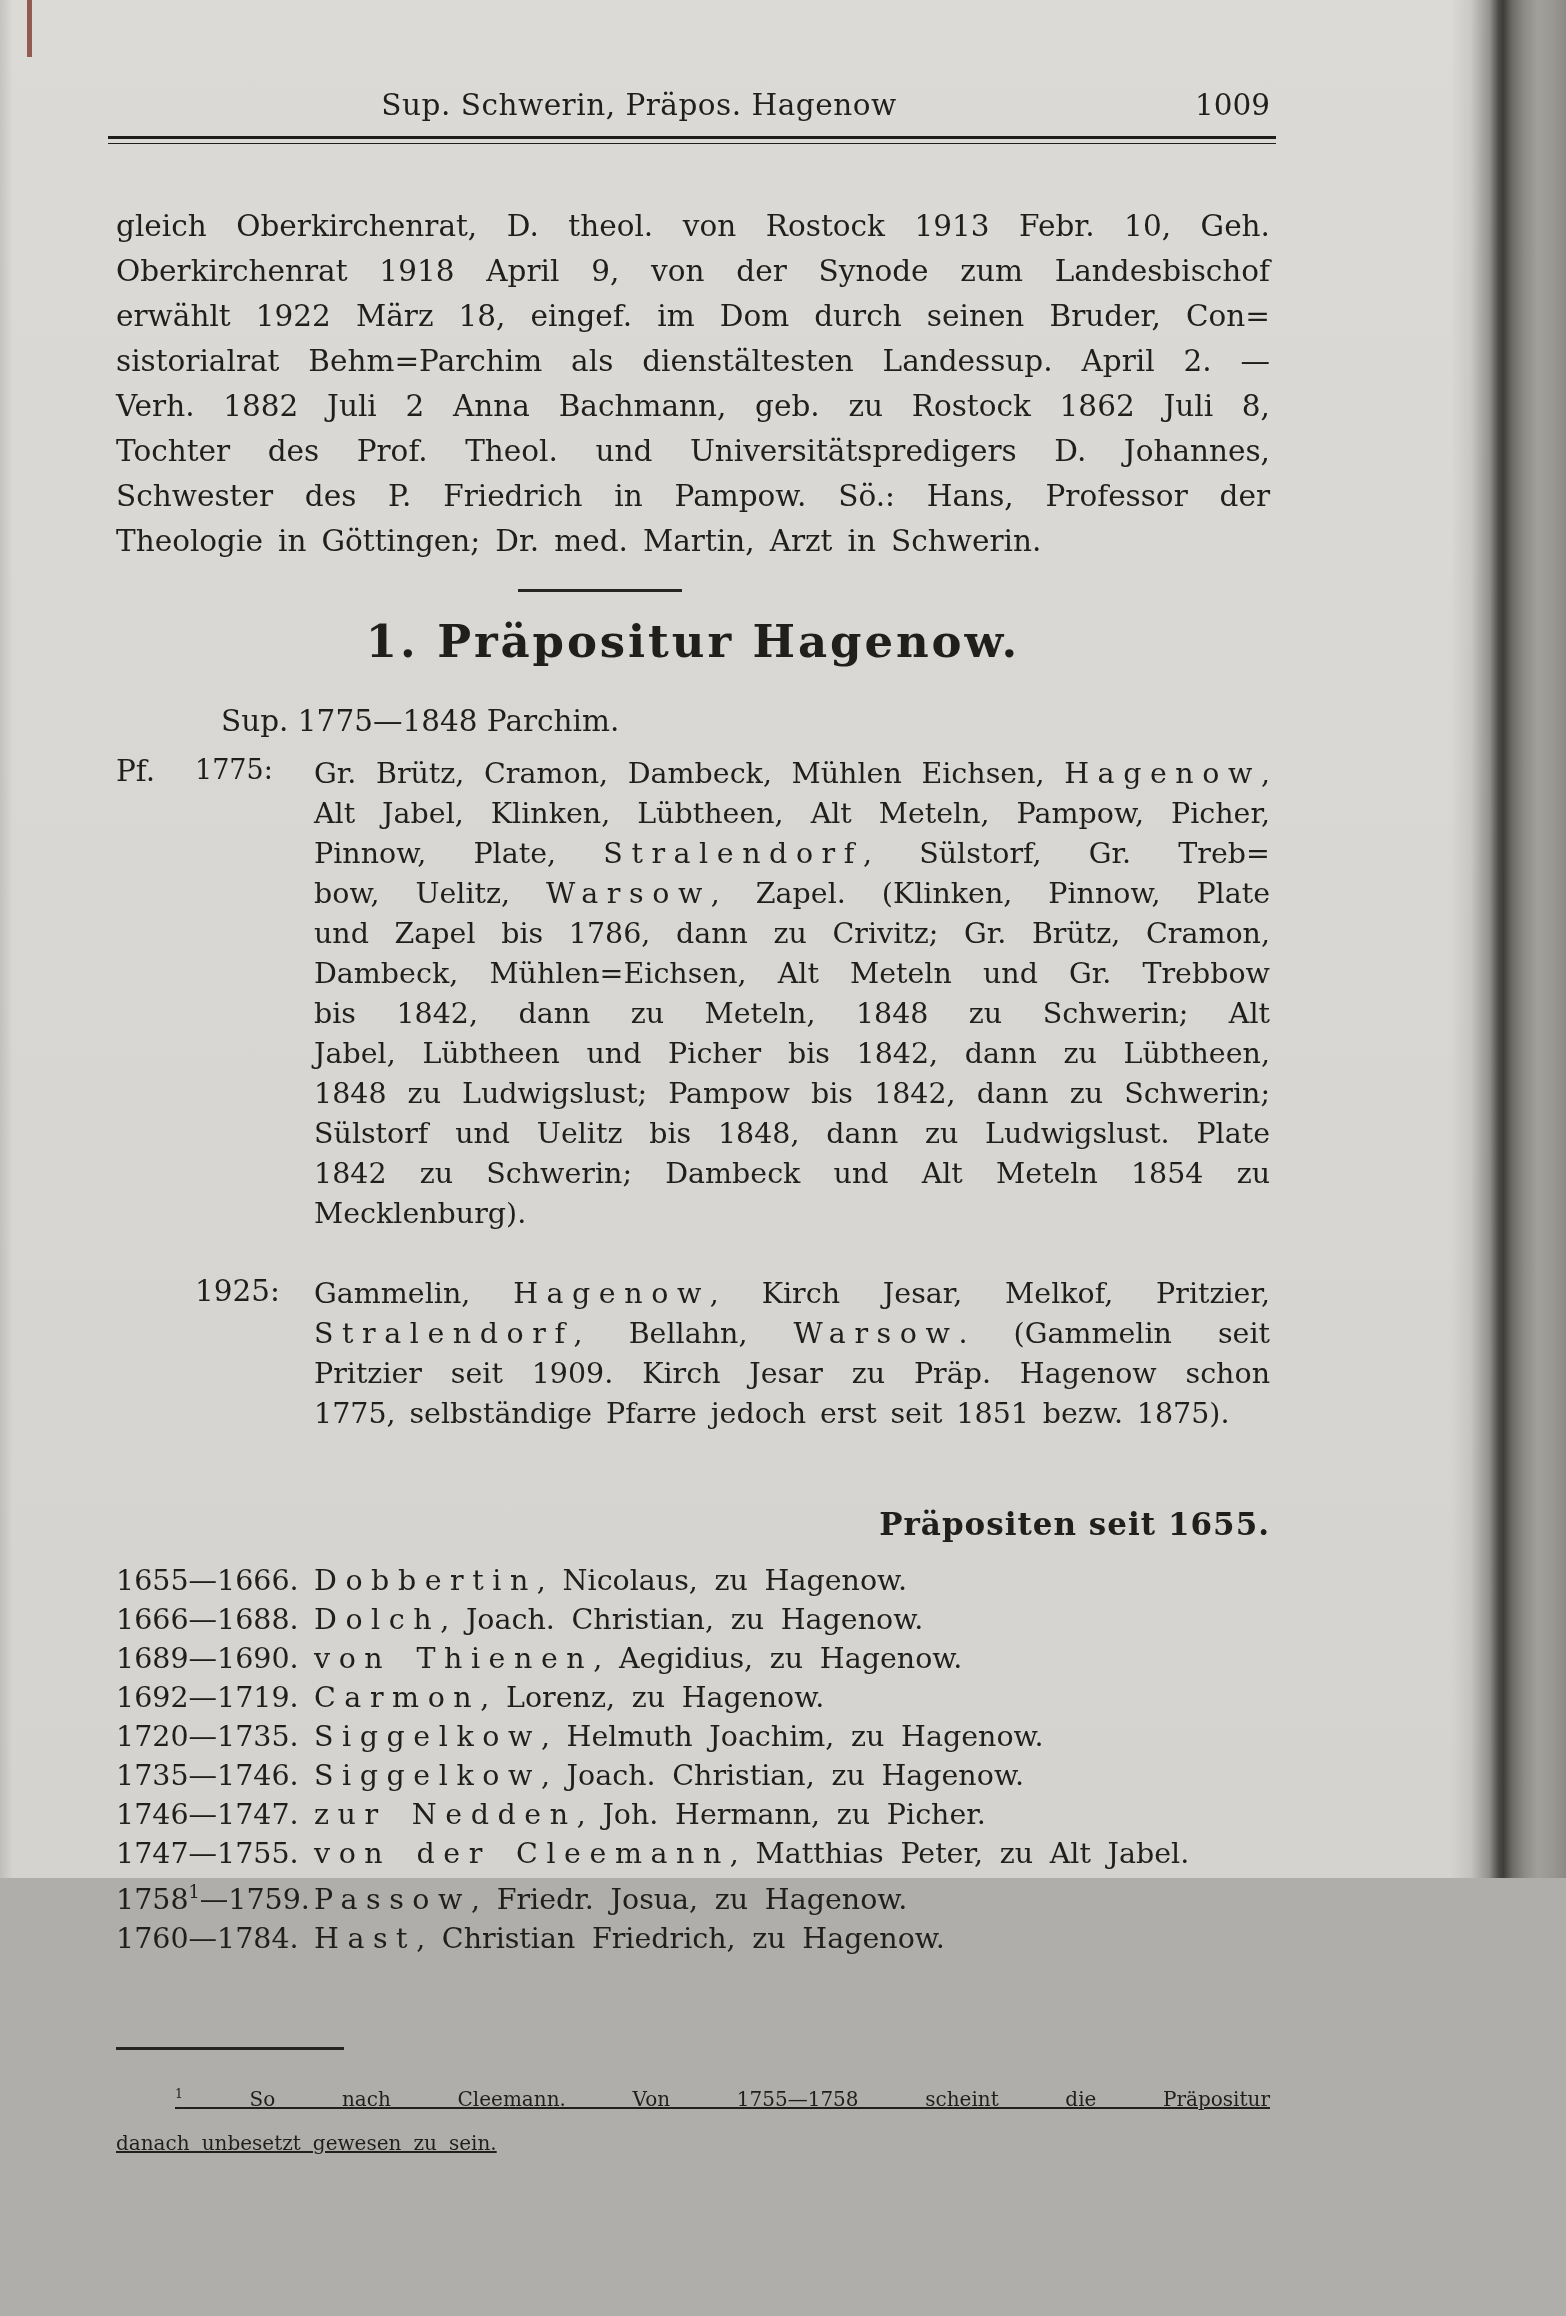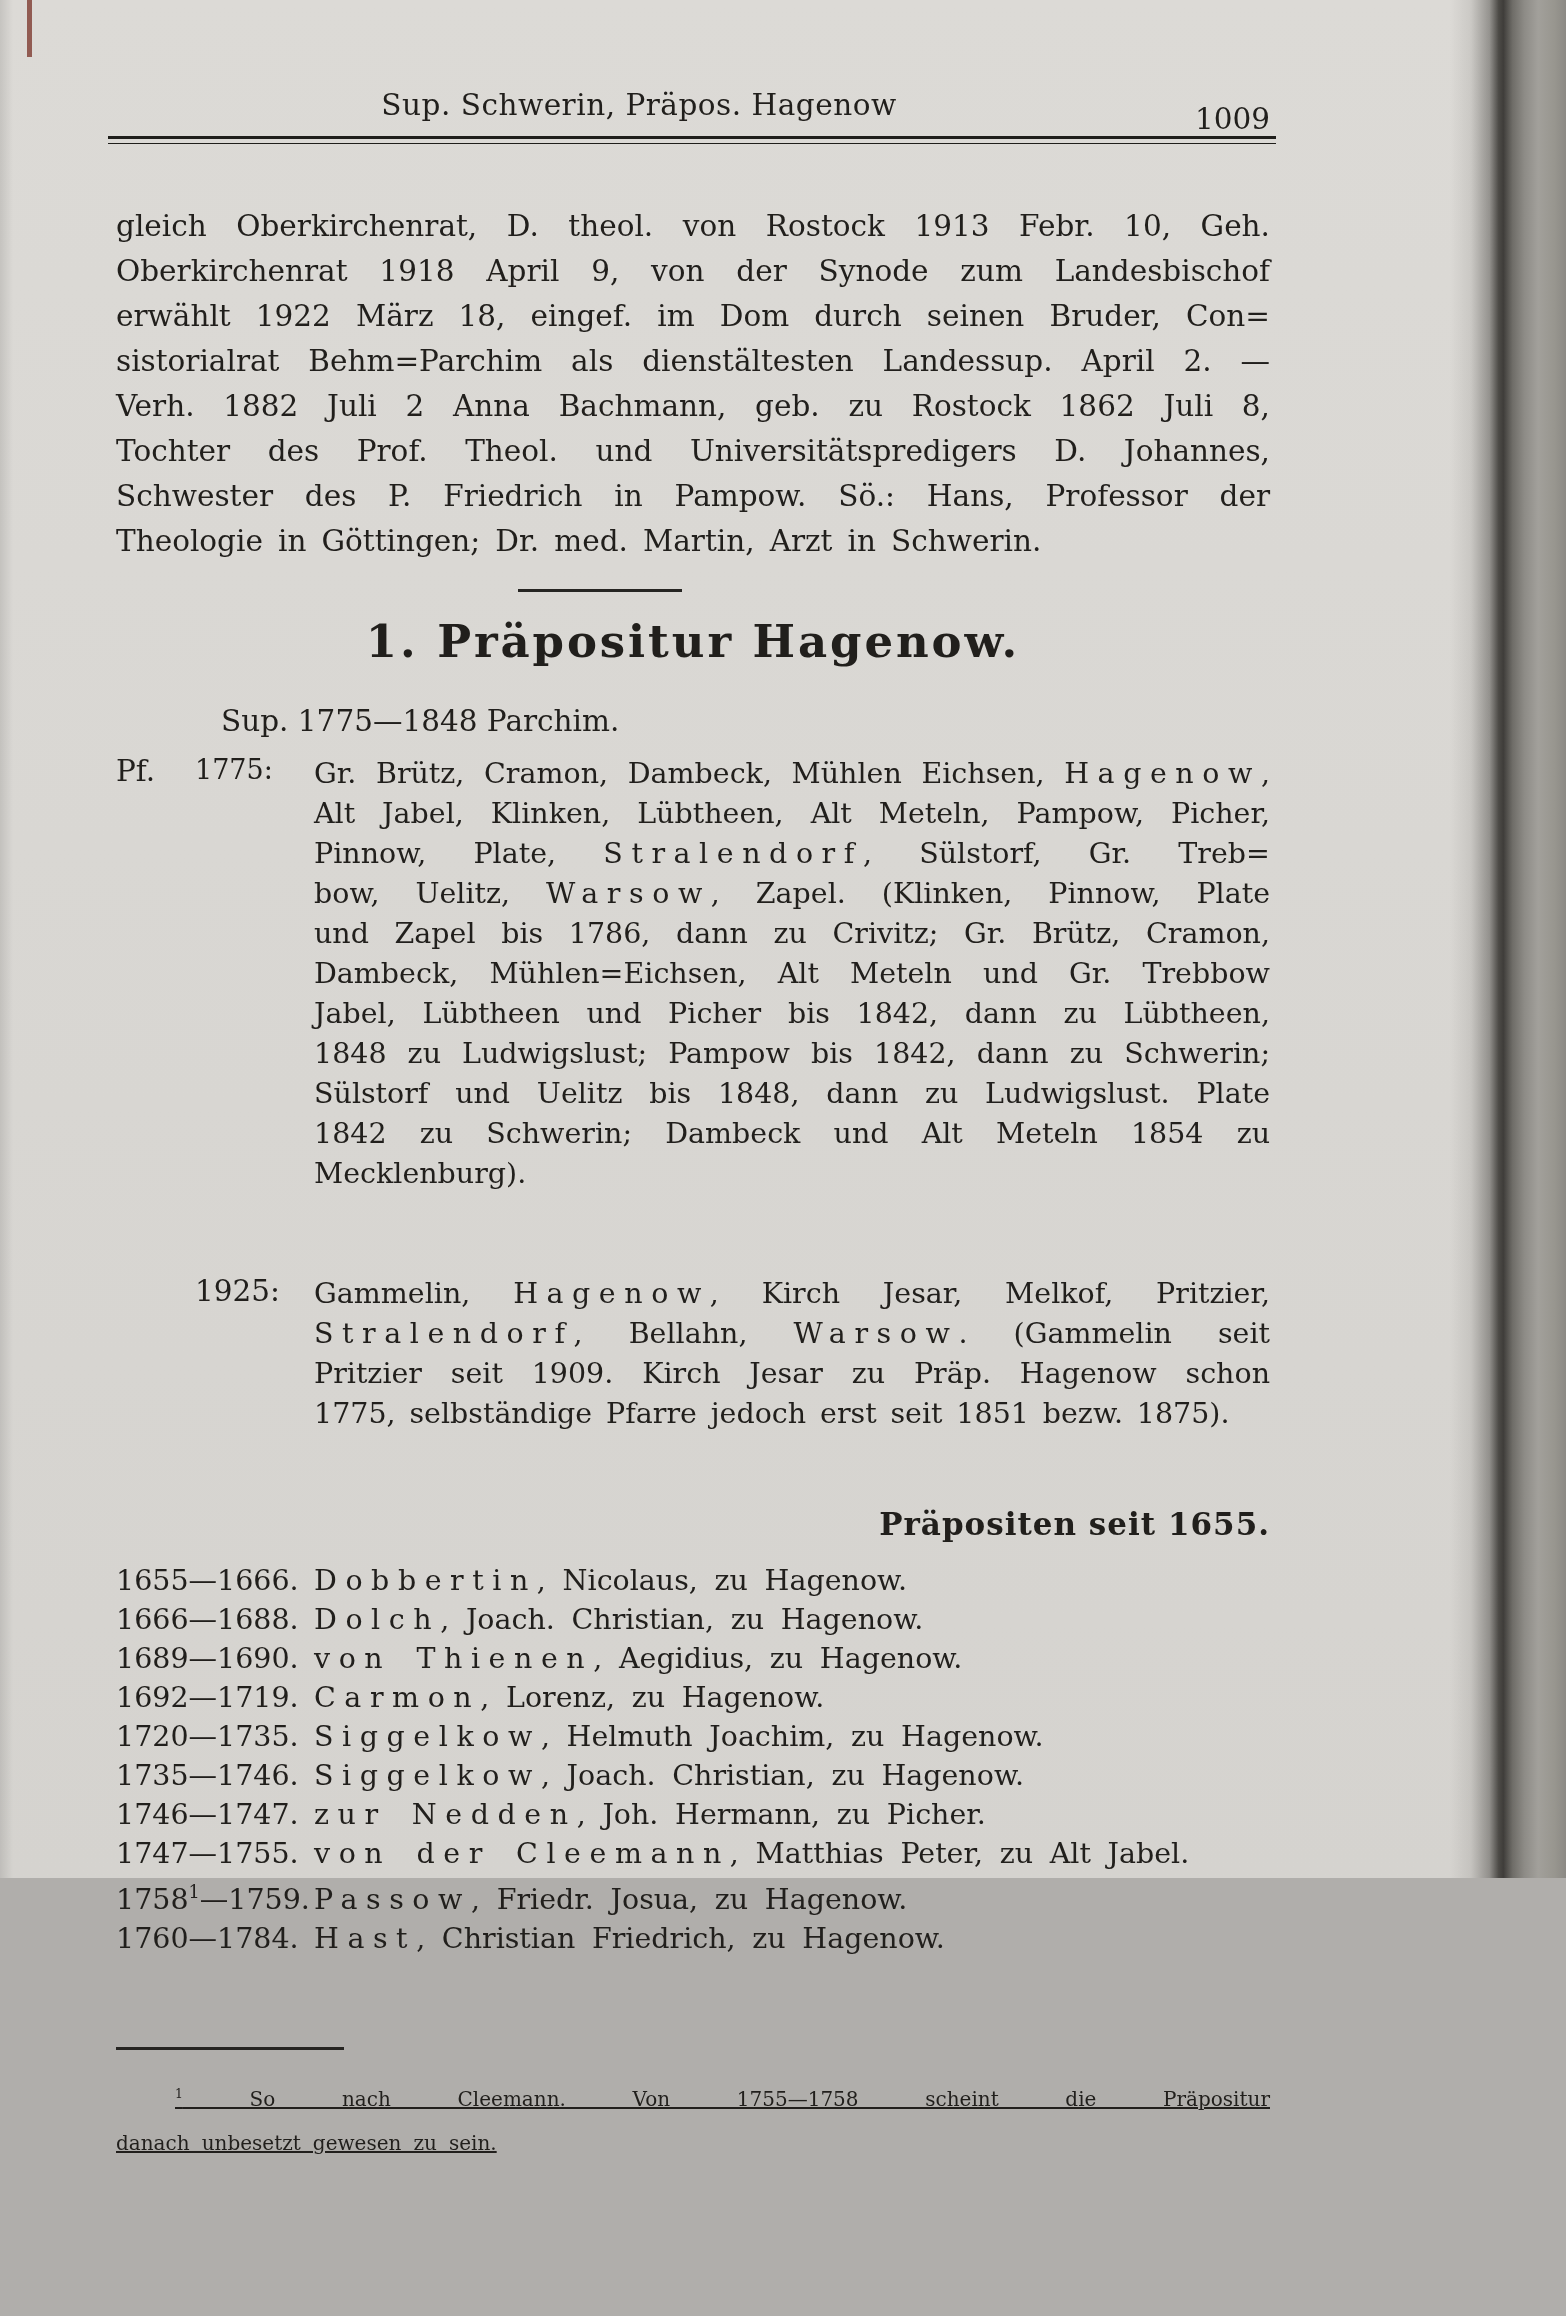--- a/index.html
+++ b/index.html
@@ -27,21 +27,21 @@
       #3f3d3a 46%,
       #6f6d68 54%,
       #8d8b86 64%,
       #a2a09b 76%,
       #98968f 90%,
       #8b8984 100%);}
   
   .header-title{position:absolute;left:116px;top:88px;width:1046px;
     text-align:center;font-size:29.5px;letter-spacing:0.5px;}
   .page-number{position:absolute;left:116px;top:88px;width:1154px;
-    text-align:right;font-size:29.5px;margin-top:14px;}
+    text-align:right;font-size:29.5px;}
   .header-rule{position:absolute;left:108px;top:136px;width:1168px;height:3.8px;
     border-top:3.8px solid #1f1e1b;border-bottom:1.9px solid #1f1e1b;}
   
   .txt{font-size:29.5px;line-height:45px;word-spacing:5.7px;}
   .intro{position:absolute;left:116px;top:204px;width:1154px;}
   .just{text-align:justify;text-align-last:justify;}
   .seg-b{font-weight:normal;}
   .seg-sp{letter-spacing:.30em;}
   .seg-sup{vertical-align:super;font-size:.62em;letter-spacing:0;}
   .section-divider{position:absolute;left:518px;top:589px;width:164px;height:2.9px;
@@ -101,20 +101,21 @@
 
   <div class="pf-label">Pf.</div>
   <div class="pf-year">1775:</div>
   <div class="pf-lines">
     <div class="just"><span>Gr. Brütz, Cramon, Dambeck, Mühlen Eichsen, </span><span class="seg-sp">Hagenow</span><span>,</span></div>
     <div class="just"><span>Alt Jabel, Klinken, Lübtheen, Alt Meteln, Pampow, Picher,</span></div>
     <div class="just"><span>Pinnow, Plate, </span><span class="seg-sp">Stralendorf</span><span>, Sülstorf, Gr. Treb=</span></div>
     <div class="just"><span>bow, Uelitz, </span><span class="seg-sp">Warsow</span><span>, Zapel. (Klinken, Pinnow, Plate</span></div>
     <div class="just"><span>und Zapel bis 1786, dann zu Crivitz; Gr. Brütz, Cramon,</span></div>
     <div class="just"><span>Dambeck, Mühlen=Eichsen, Alt Meteln und Gr. Trebbow</span></div>
+    <div class="just"><span>bis 1842, dann zu Meteln, 1848 zu Schwerin; Alt</span></div>
     <div class="just"><span>Jabel, Lübtheen und Picher bis 1842, dann zu Lübtheen,</span></div>
     <div class="just"><span>1848 zu Ludwigslust; Pampow bis 1842, dann zu Schwerin;</span></div>
     <div class="just"><span>Sülstorf und Uelitz bis 1848, dann zu Ludwigslust. Plate</span></div>
     <div class="just"><span>1842 zu Schwerin; Dambeck und Alt Meteln 1854 zu</span></div>
     <div><span>Mecklenburg).</span></div>
   </div>
 
   <div class="year-1925">1925:</div>
   <div class="lines-1925">
     <div class="just"><span>Gammelin, </span><span class="seg-sp">Hagenow</span><span>, Kirch Jesar, Melkof, Pritzier,</span></div>

